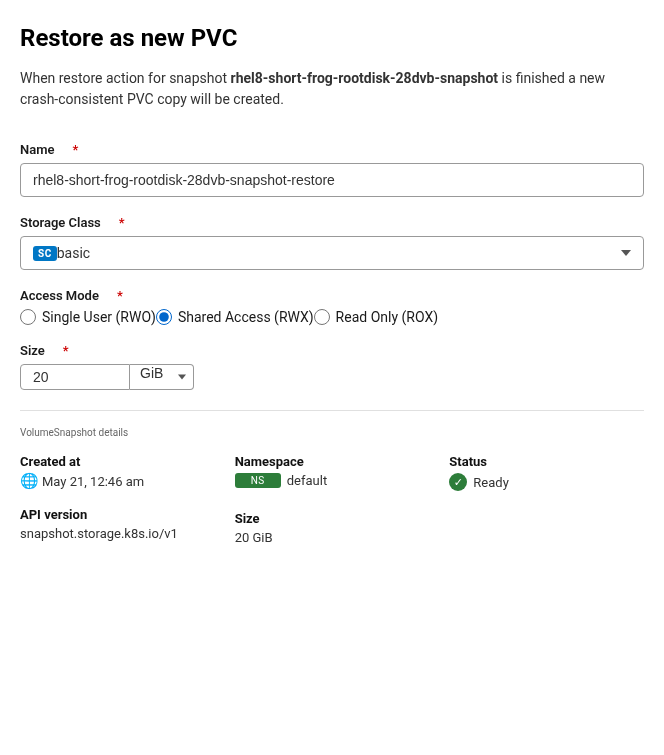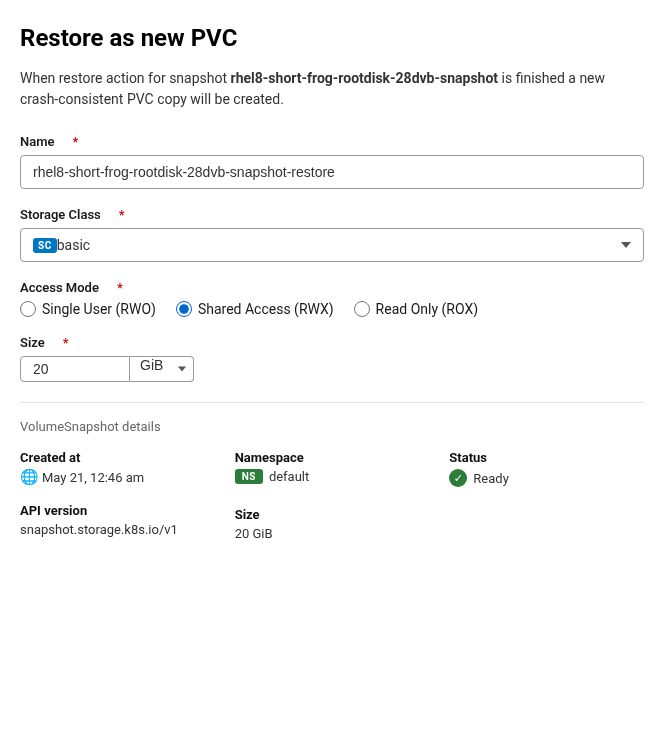--- a/index.html
+++ b/index.html
@@ -18,21 +18,21 @@
     }
     .page-title {
       font-size: 24px;
       font-weight: 700;
       margin-bottom: 16px;
       color: #000;
     }
     .description {
       font-size: 14px;
       color: #333;
-      margin-bottom: 24px;
+      margin-bottom: 32px;
       line-height: 1.5;
     }
     .description strong {
       font-weight: 700;
     }
     .field-group {
       margin-bottom: 18px;
     }
     .field-label {
       font-size: 13px;
@@ -83,21 +83,20 @@
       width: 0;
       height: 0;
       border-left: 5px solid transparent;
       border-right: 5px solid transparent;
       border-top: 6px solid #555;
       margin-left: auto;
     }
     .radio-group {
       display: flex;
       align-items: center;
-      gap: 20px;
       flex-wrap: wrap;
     }
     .radio-option {
       display: flex;
       align-items: center;
       gap: 6px;
       cursor: pointer;
       font-size: 14px;
     }
     .radio-option input[type="radio"] {
@@ -148,21 +147,21 @@
       border-right: 4px solid transparent;
       border-top: 5px solid #555;
       pointer-events: none;
     }
     .divider {
       border: none;
       border-top: 1px solid #e0e0e0;
       margin: 20px 0 16px;
     }
     .section-subtitle {
-      font-size: 13px;
+      font-size: 10px;
       color: #666;
       margin-bottom: 16px;
     }
     .details-grid {
       display: grid;
       grid-template-columns: 1fr 1fr 1fr;
       row-gap: 16px;
       column-gap: 20px;
     }
     .detail-item {}
@@ -183,22 +182,22 @@
       display: inline-block;
       width: 16px;
       height: 16px;
       font-size: 15px;
       line-height: 16px;
     }
     .ns-badge {
       background: #2d7d3a;
       color: #fff;
       font-size: 10px;
-      font-weight: 700;
-      padding: 2px 7px;
+      font-weight: 400;
+      padding: 2px 16px;
       border-radius: 3px;
       letter-spacing: 0.5px;
     }
     .status-check {
       display: inline-flex;
       align-items: center;
       justify-content: center;
       width: 18px;
       height: 18px;
       background: #2d7d3a;

